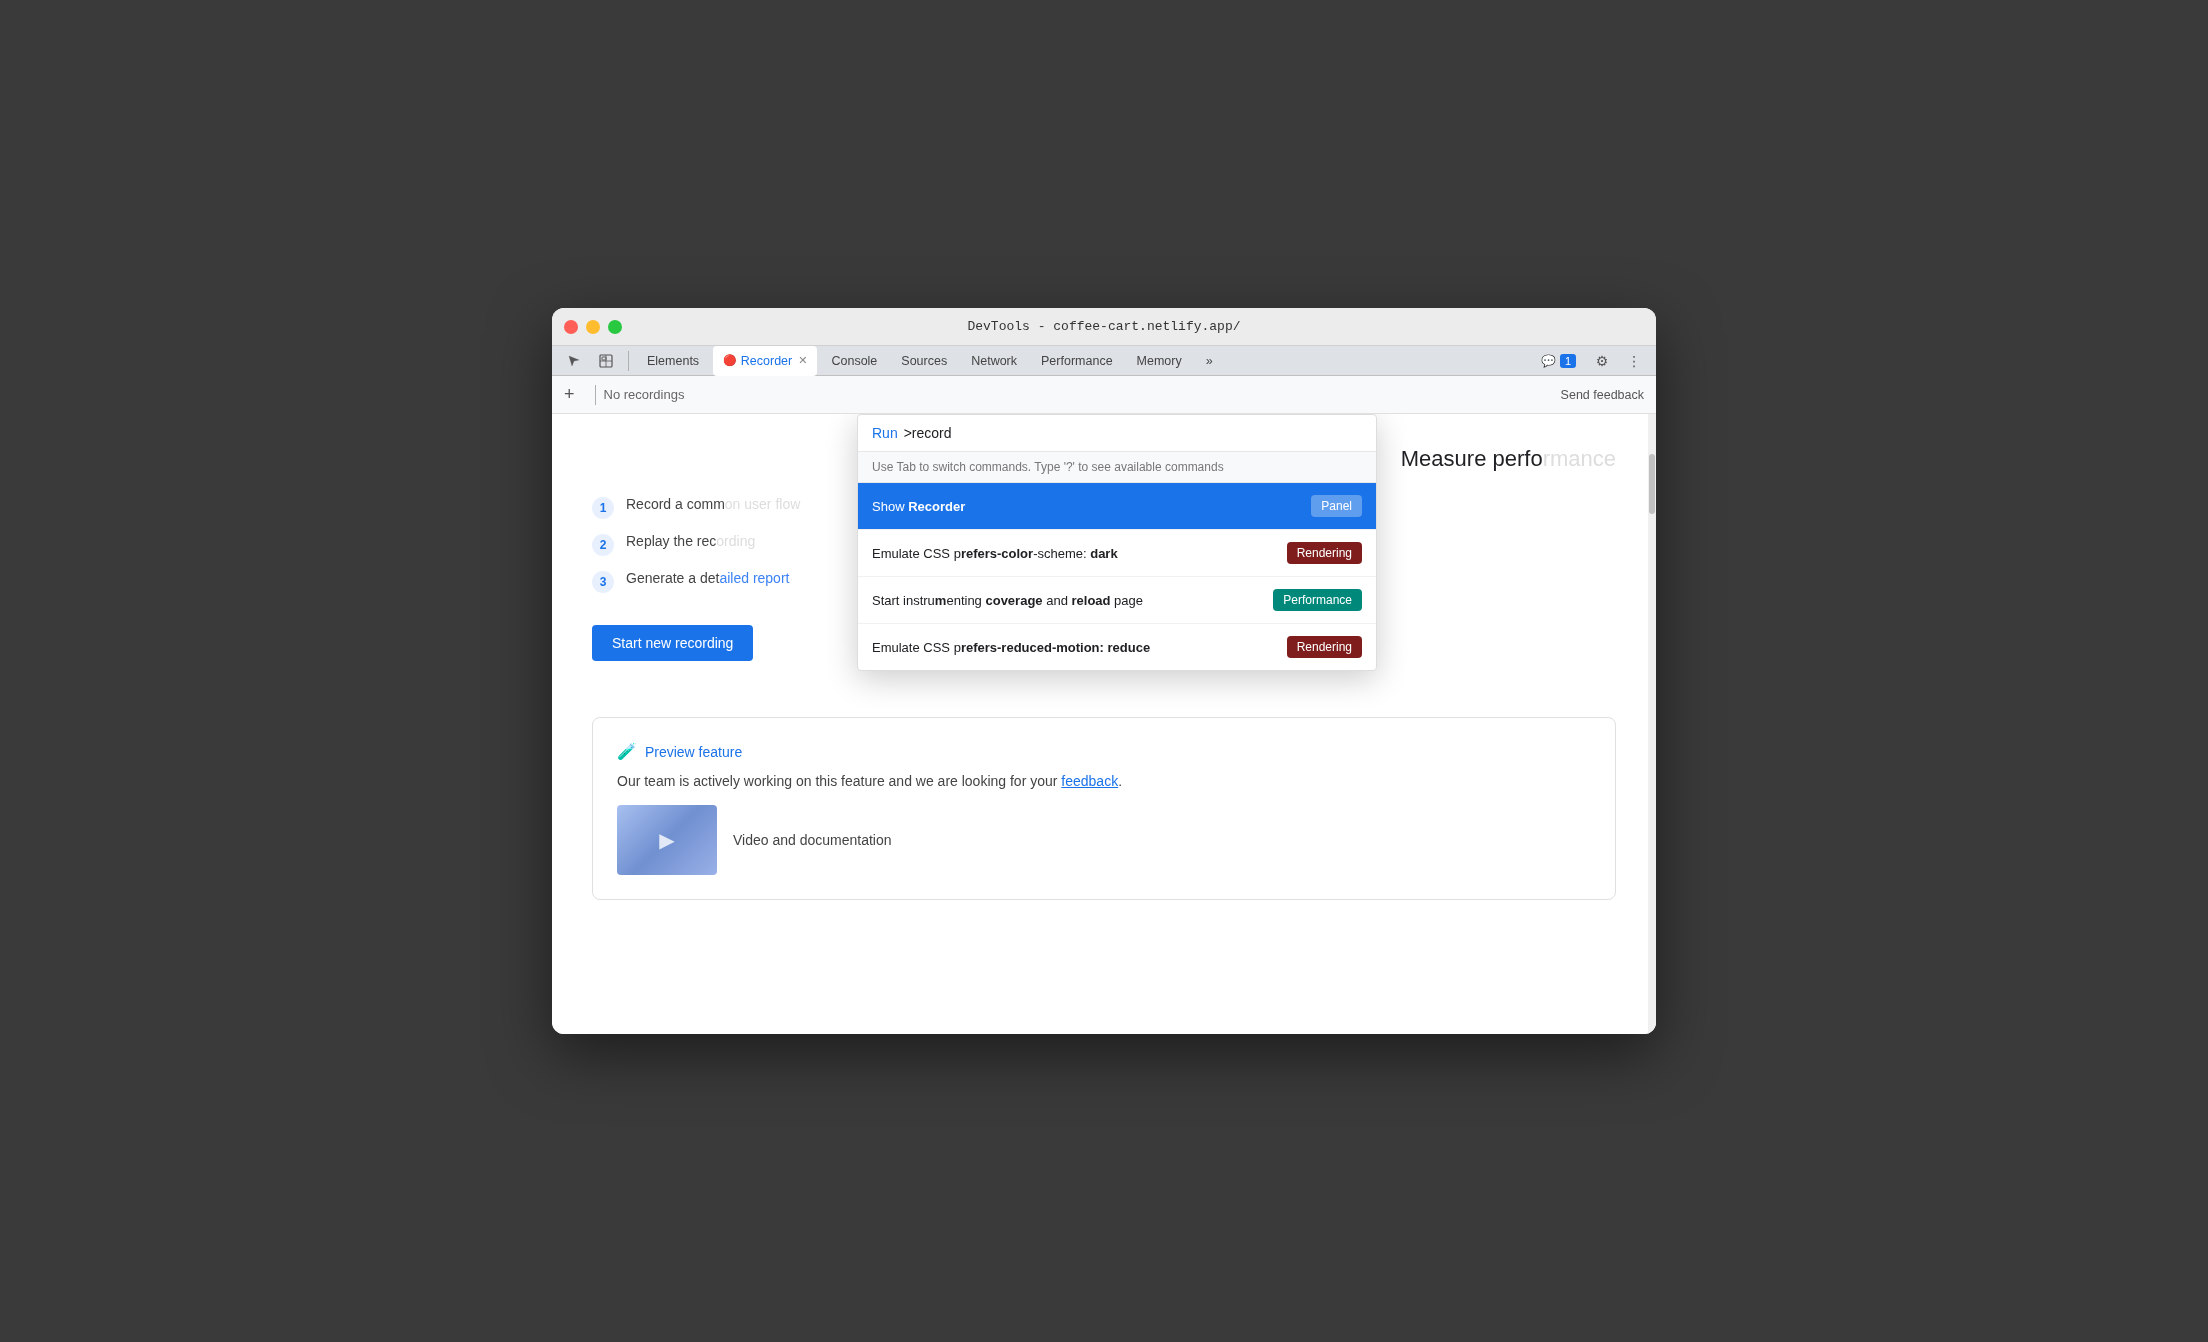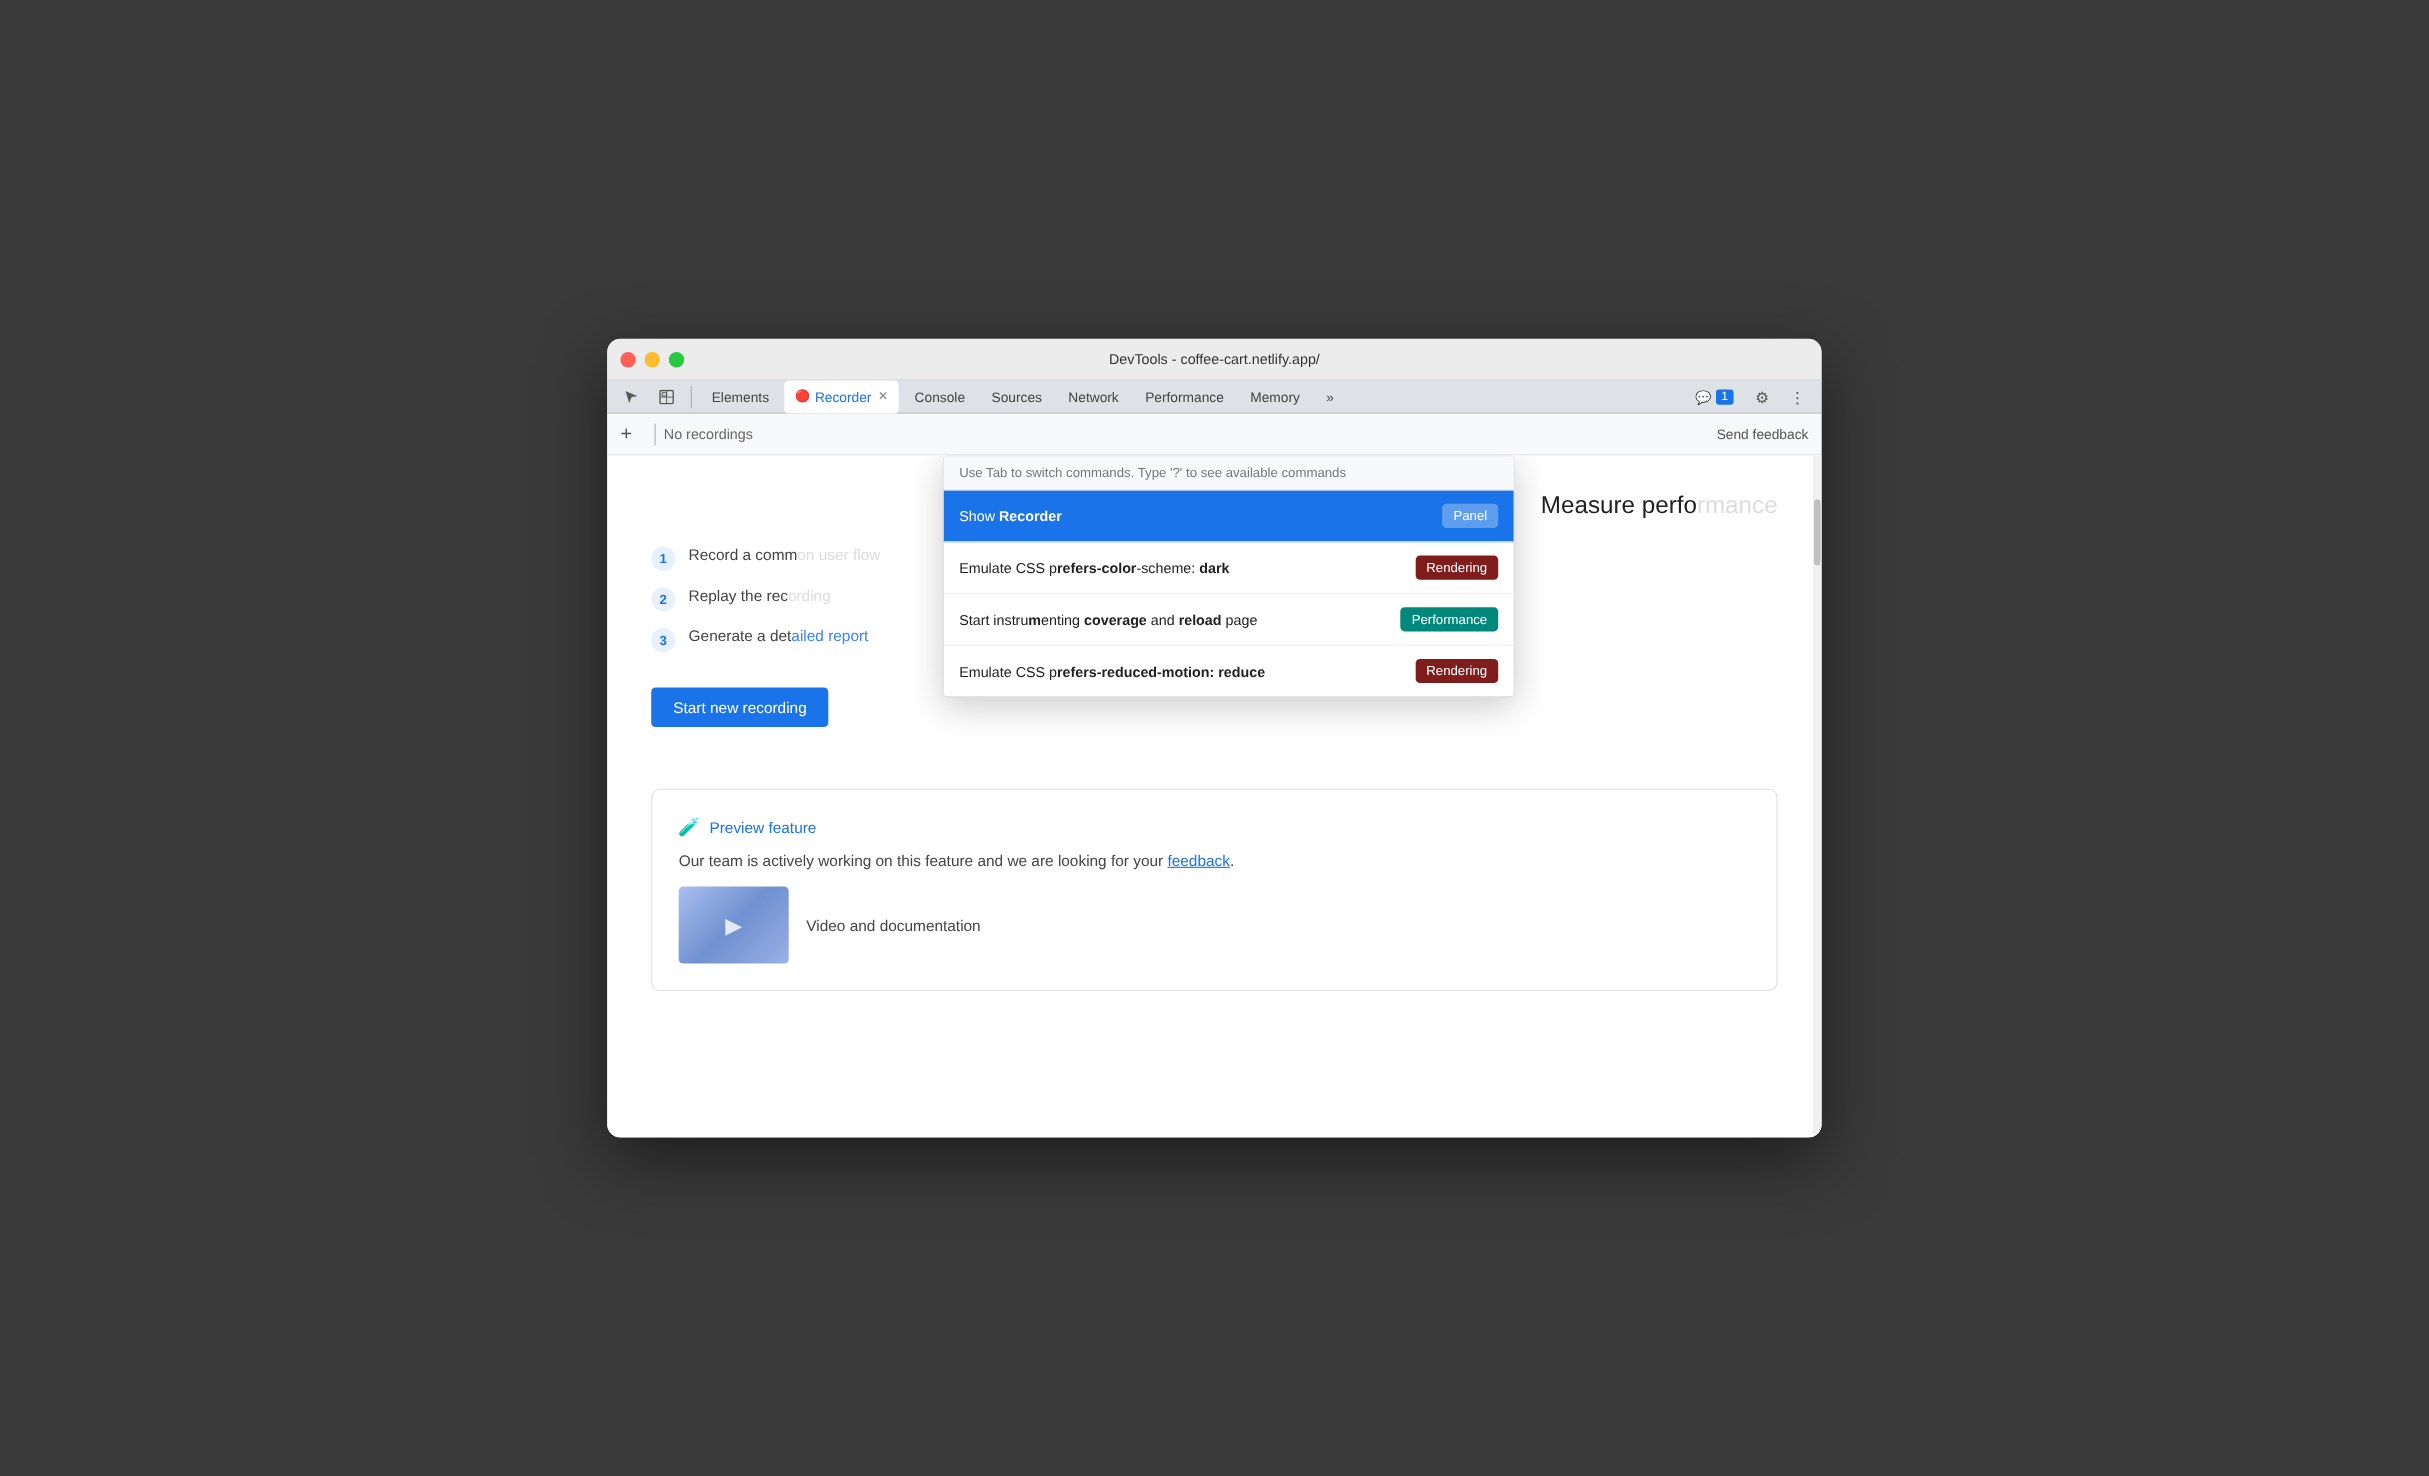--- a/index.html
+++ b/index.html
@@ -50,20 +50,21 @@
     .traffic-light.close { background: #ff5f57; }
     .traffic-light.minimize { background: #febc2e; }
     .traffic-light.maximize { background: #28c840; }
 
     .title-bar-title {
       flex: 1;
       text-align: center;
       font-size: 13px;
       color: #333;
       font-weight: 500;
+      font-family: Liberation Mono, monospace;
     }
 
     
     .tab-bar {
       background: #dee1e6;
       display: flex;
       align-items: center;
       padding: 0 8px;
       height: 30px;
       border-bottom: 1px solid #c0c0c0;
@@ -521,20 +522,24 @@
         <span> </span>
         <a class="feedback-link">feedback</a><span>.</span>
       </p>
       <div class="video-row">
         <div class="video-thumbnail"></div>
         <span class="video-doc-label">Video and documentation</span>
       </div>
     </div>
 
     <div class="command-palette">
+      <div class="command-input-row">
+        <span class="command-run-label">Run</span>
+        <span class="command-input-text">&gt;record</span>
+      </div>
       <div class="command-hint">Use Tab to switch commands. Type '?' to see available commands</div>
 
       <ul class="command-items">
 
         <li class="command-item highlighted">
           <span class="command-item-text">
             Show <em>Recorder</em>
           </span>
           <span class="command-badge badge-blue">Panel</span>
         </li>

